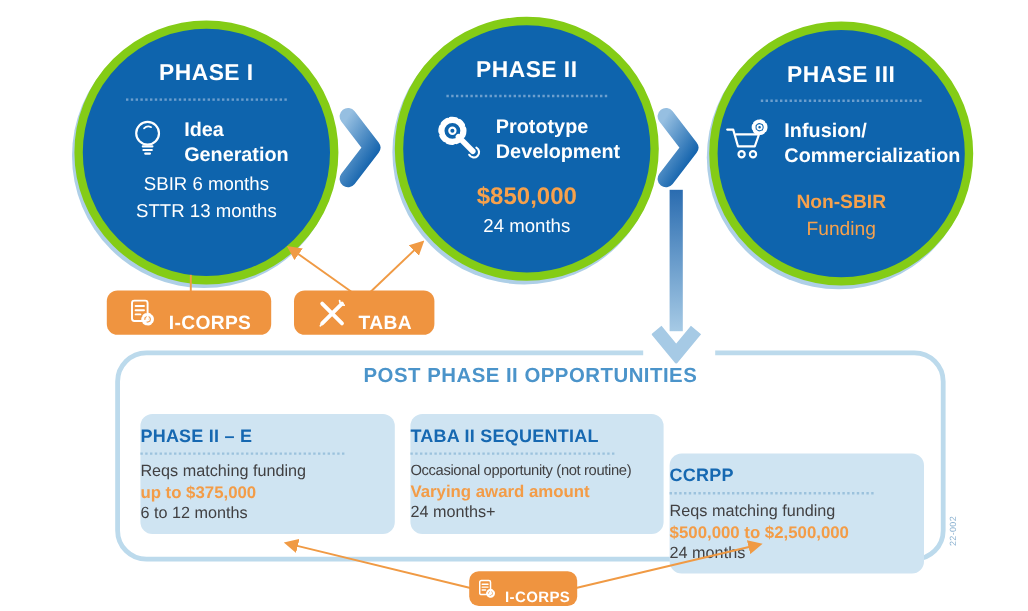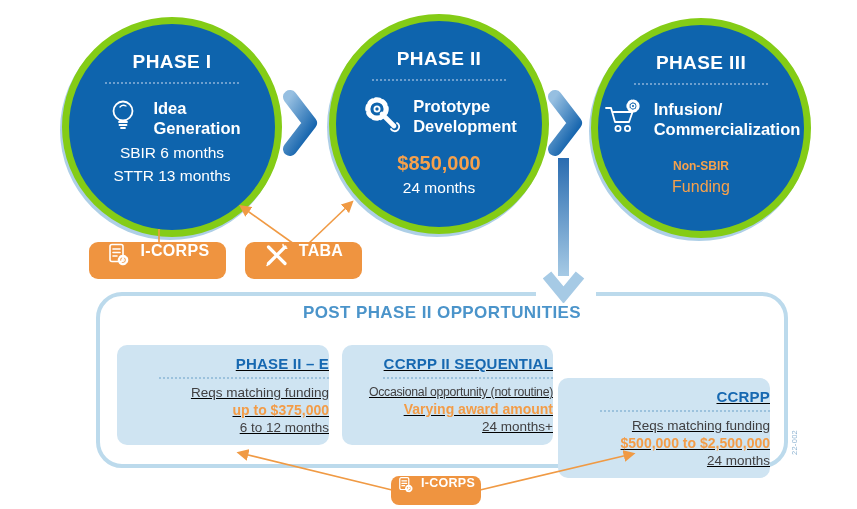--- a/index.html
+++ b/index.html
@@ -13,45 +13,45 @@
     background:#0e64ad;border:7px solid #84cc16;
     box-shadow:-2px 3px 0 0 #aecfe7;
     display:flex;flex-direction:column;align-items:center;color:#fff;z-index:2;
   }
   .circle .ph-title{font-size:19px;font-weight:bold;letter-spacing:.4px;margin-top:27px;}
   .circle .dotline{width:134px;border-top:2px dotted #6d9fce;margin:9px 0 12px 0;}
   .icon-row{display:flex;align-items:center;gap:10px;font-weight:bold;}
   .icon-row .lbl{font-size:16.5px;line-height:1.22;text-align:left;}
   .funding{font-size:20px;font-weight:bold;color:#f6a14c;margin-top:13px;}
   .detail{font-size:15.5px;line-height:1.32;margin-top:3px;text-align:center;}
-  .circle.p3 .funding{font-size:12px;margin-top:18px;}
+  .circle.p3 .funding{font-size:16px;margin-top:18px;}
   .circle.p3 .detail{color:#f6a14c;font-size:16px;}
   
   .chev{position:absolute;z-index:1;}
   .downarrow{position:absolute;z-index:5;}
   
   .badge{
     position:absolute;background:#ef9440;border-radius:9px;color:#fff;
-    display:flex;align-items:flex-start;justify-content:center;gap:9px;z-index:7;
+    display:flex;align-items:flex-end;justify-content:center;gap:9px;z-index:7;
   }
   .badge .btxt{font-weight:bold;font-size:16px;letter-spacing:.3px;}
   .badge.small .btxt{font-size:12.5px;}
   
   .bigbox{
     position:absolute;left:96px;top:292px;width:684px;height:168px;
     border:4px solid #bcdaec;border-radius:26px;background:#fff;z-index:1;
   }
   .border-gap{position:absolute;left:536px;top:289px;width:60px;height:10px;background:#fff;z-index:3;}
   .bigbox-title{
     position:absolute;left:96px;top:303px;width:692px;text-align:center;
     color:#4b94ca;font-weight:bold;font-size:17px;letter-spacing:.4px;z-index:2;
   }
   .card{
     position:absolute;top:345px;width:212px;height:100px;background:#cfe4f2;
-    border-radius:10px;display:flex;flex-direction:column;align-items:flex-end;z-index:2;text-decoration:underline;
+    border-radius:10px;display:flex;flex-direction:column;align-items:flex-start;z-index:2;
   }
   .card .ctitle{color:#1668b1;font-weight:bold;font-size:15px;margin-top:10px;letter-spacing:.2px;}
   .card .cdots{width:170px;border-top:2px dotted #9cc2dd;margin:5px 0 4px 0;}
   .card .cline{color:#414042;font-size:13.5px;margin-top:2px;}
   .card .cline.narrow{font-size:12.3px;letter-spacing:-.3px;}
   .card .chl{color:#f39c47;font-weight:bold;font-size:14px;margin-top:2px;}
   
   .overlay{position:absolute;left:0;top:0;z-index:6;pointer-events:none;}
   
   .fignum{
@@ -163,21 +163,21 @@
 
   <div class="card" style="left:117px;">
     <div class="ctitle">PHASE II – E</div>
     <div class="cdots"></div>
     <div class="cline">Reqs matching funding</div>
     <div class="chl">up to $375,000</div>
     <div class="cline">6 to 12 months</div>
   </div>
 
   <div class="card" style="left:342px;width:211px;">
-    <div class="ctitle">CCRPP II SEQUENTIAL</div>
+    <div class="ctitle">TABA II SEQUENTIAL</div>
     <div class="cdots"></div>
     <div class="cline narrow">Occasional opportunity (not routine)</div>
     <div class="chl">Varying award amount</div>
     <div class="cline">24 months+</div>
   </div>
 
   <div class="card" style="left:558px;margin-top:33px;">
     <div class="ctitle">CCRPP</div>
     <div class="cdots"></div>
     <div class="cline">Reqs matching funding</div>

